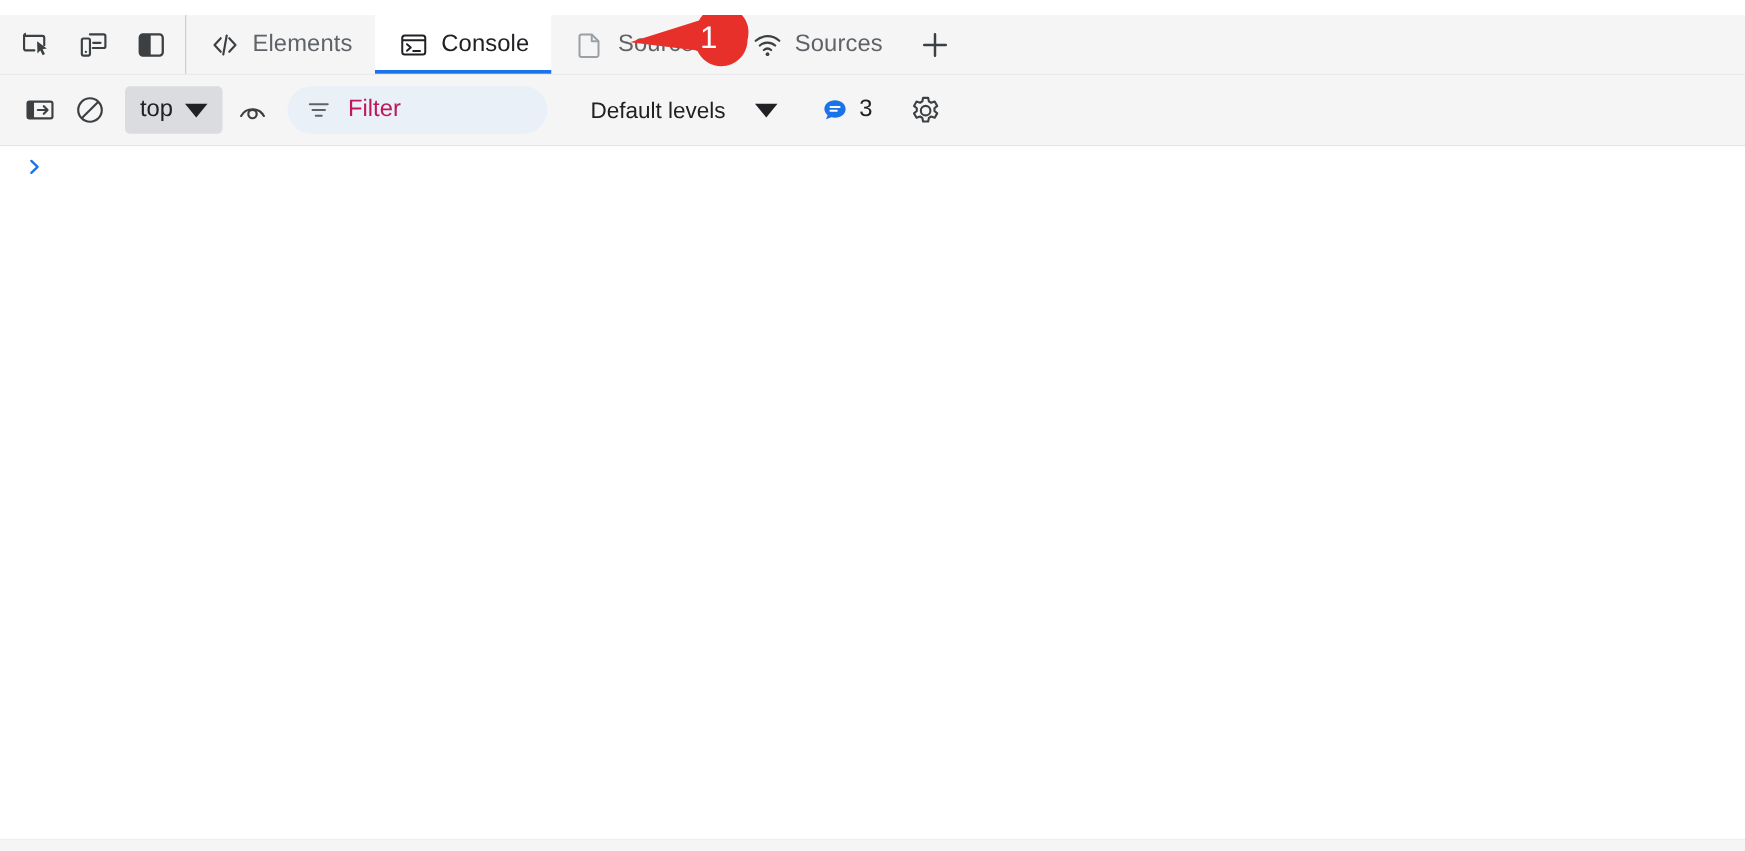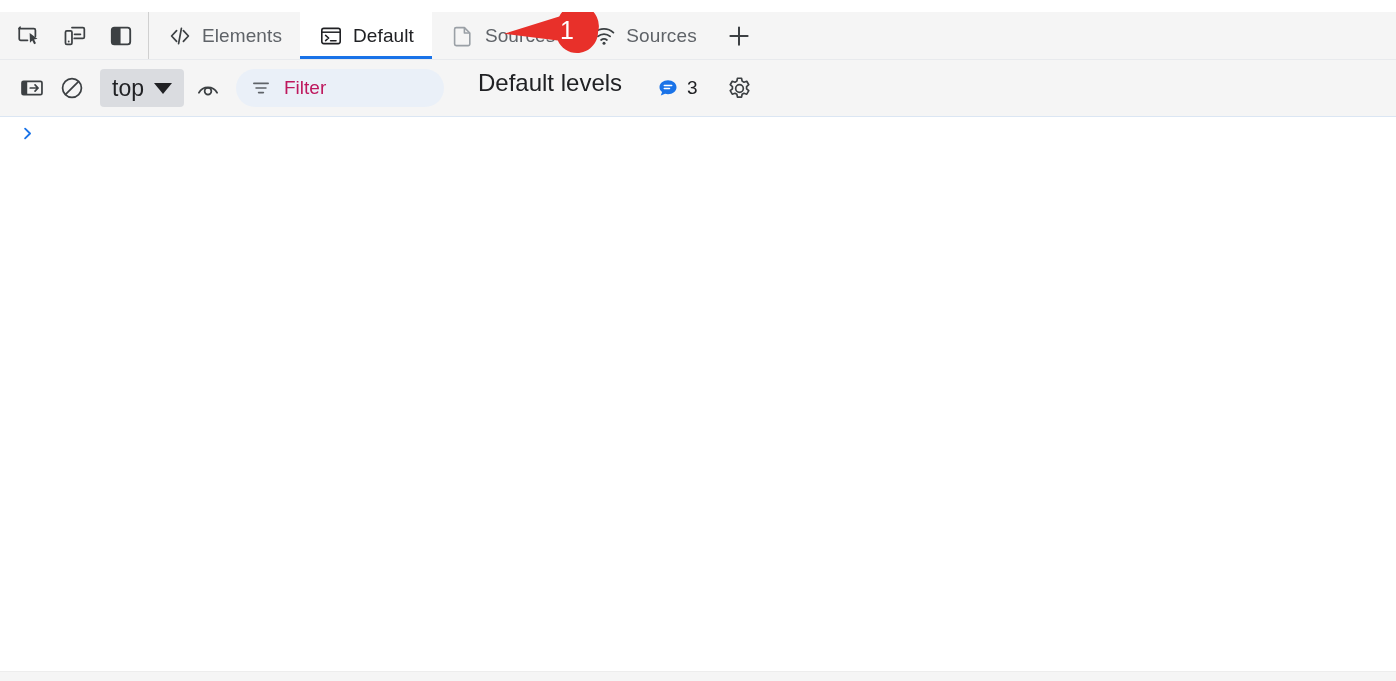--- a/index.html
+++ b/index.html
@@ -155,21 +155,21 @@
     display: flex;
     align-items: center;
     gap: 10px;
     height: 38px;
     padding: 0 12px;
     margin-left: 8px;
     margin-right: 4px;
     background: #dadce0;
     border-radius: 4px;
     cursor: pointer;
-    font-size: 23px;
+    font-size: 19px;
     color: #202124;
   }
 
   .caret {
     width: 0; height: 0;
     border-left: 9px solid transparent;
     border-right: 9px solid transparent;
     border-top: 11px solid #202124;
   }
 
@@ -192,23 +192,22 @@
 
   .levels-select {
     display: flex;
     align-items: center;
     gap: 24px;
     height: 38px;
     padding: 0 12px;
     margin-left: 22px;
     border-radius: 4px;
     cursor: pointer;
-    font-size: 24px;
+    font-size: 18px;
     color: #202124;
-    flex-direction: column;
   }
 
   .issues-btn {
     display: flex;
     align-items: center;
     gap: 7px;
     height: 38px;
     padding: 0 8px;
     margin-left: 14px;
     border-radius: 4px;
@@ -314,21 +313,21 @@
 
       <div class="tab active">
         <span class="tab-icon">
           <svg width="24" height="24" viewBox="0 0 24 24">
             <rect x="2.8" y="4.4" width="18.4" height="15.2" rx="2" fill="none" stroke="#202124" stroke-width="1.6"></rect>
             <path d="M2.8 8.2h18.4" stroke="#202124" stroke-width="1.5"></path>
             <path d="M6.6 11.4l3 2.6-3 2.6" fill="none" stroke="#202124" stroke-width="1.6" stroke-linecap="round" stroke-linejoin="round"></path>
             <path d="M11.6 16.8h5.4" stroke="#202124" stroke-width="1.6" stroke-linecap="round"></path>
           </svg>
         </span>
-        <span class="tab-label">Default</span>
+        <span class="tab-label">Console</span>
       </div>
 
       <div class="tab">
         <span class="tab-icon">
           <svg width="24" height="24" viewBox="0 0 24 24">
             <path d="M5.2 3.6h8.2l5.4 5.4v11a1.6 1.6 0 0 1-1.6 1.6H5.2a1.6 1.6 0 0 1-1.6-1.6V5.2a1.6 1.6 0 0 1 1.6-1.6z" fill="none" stroke="#9aa0a6" stroke-width="1.6" stroke-linejoin="round"></path>
             <path d="M13.4 3.6V9h5.4" fill="none" stroke="#9aa0a6" stroke-width="1.6" stroke-linejoin="round"></path>
           </svg>
         </span>
         <span class="tab-label">Sources</span>

